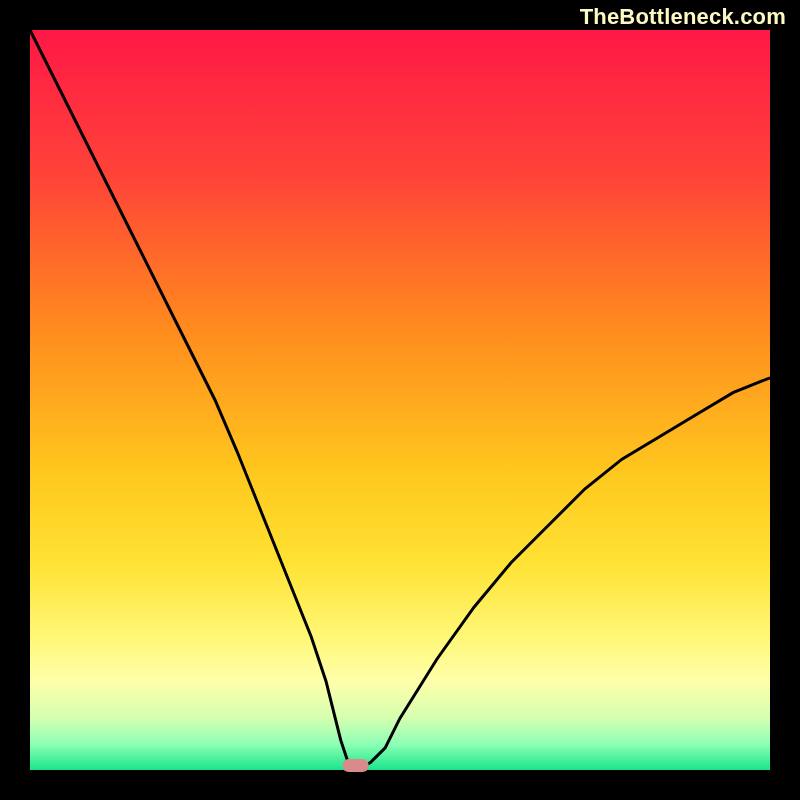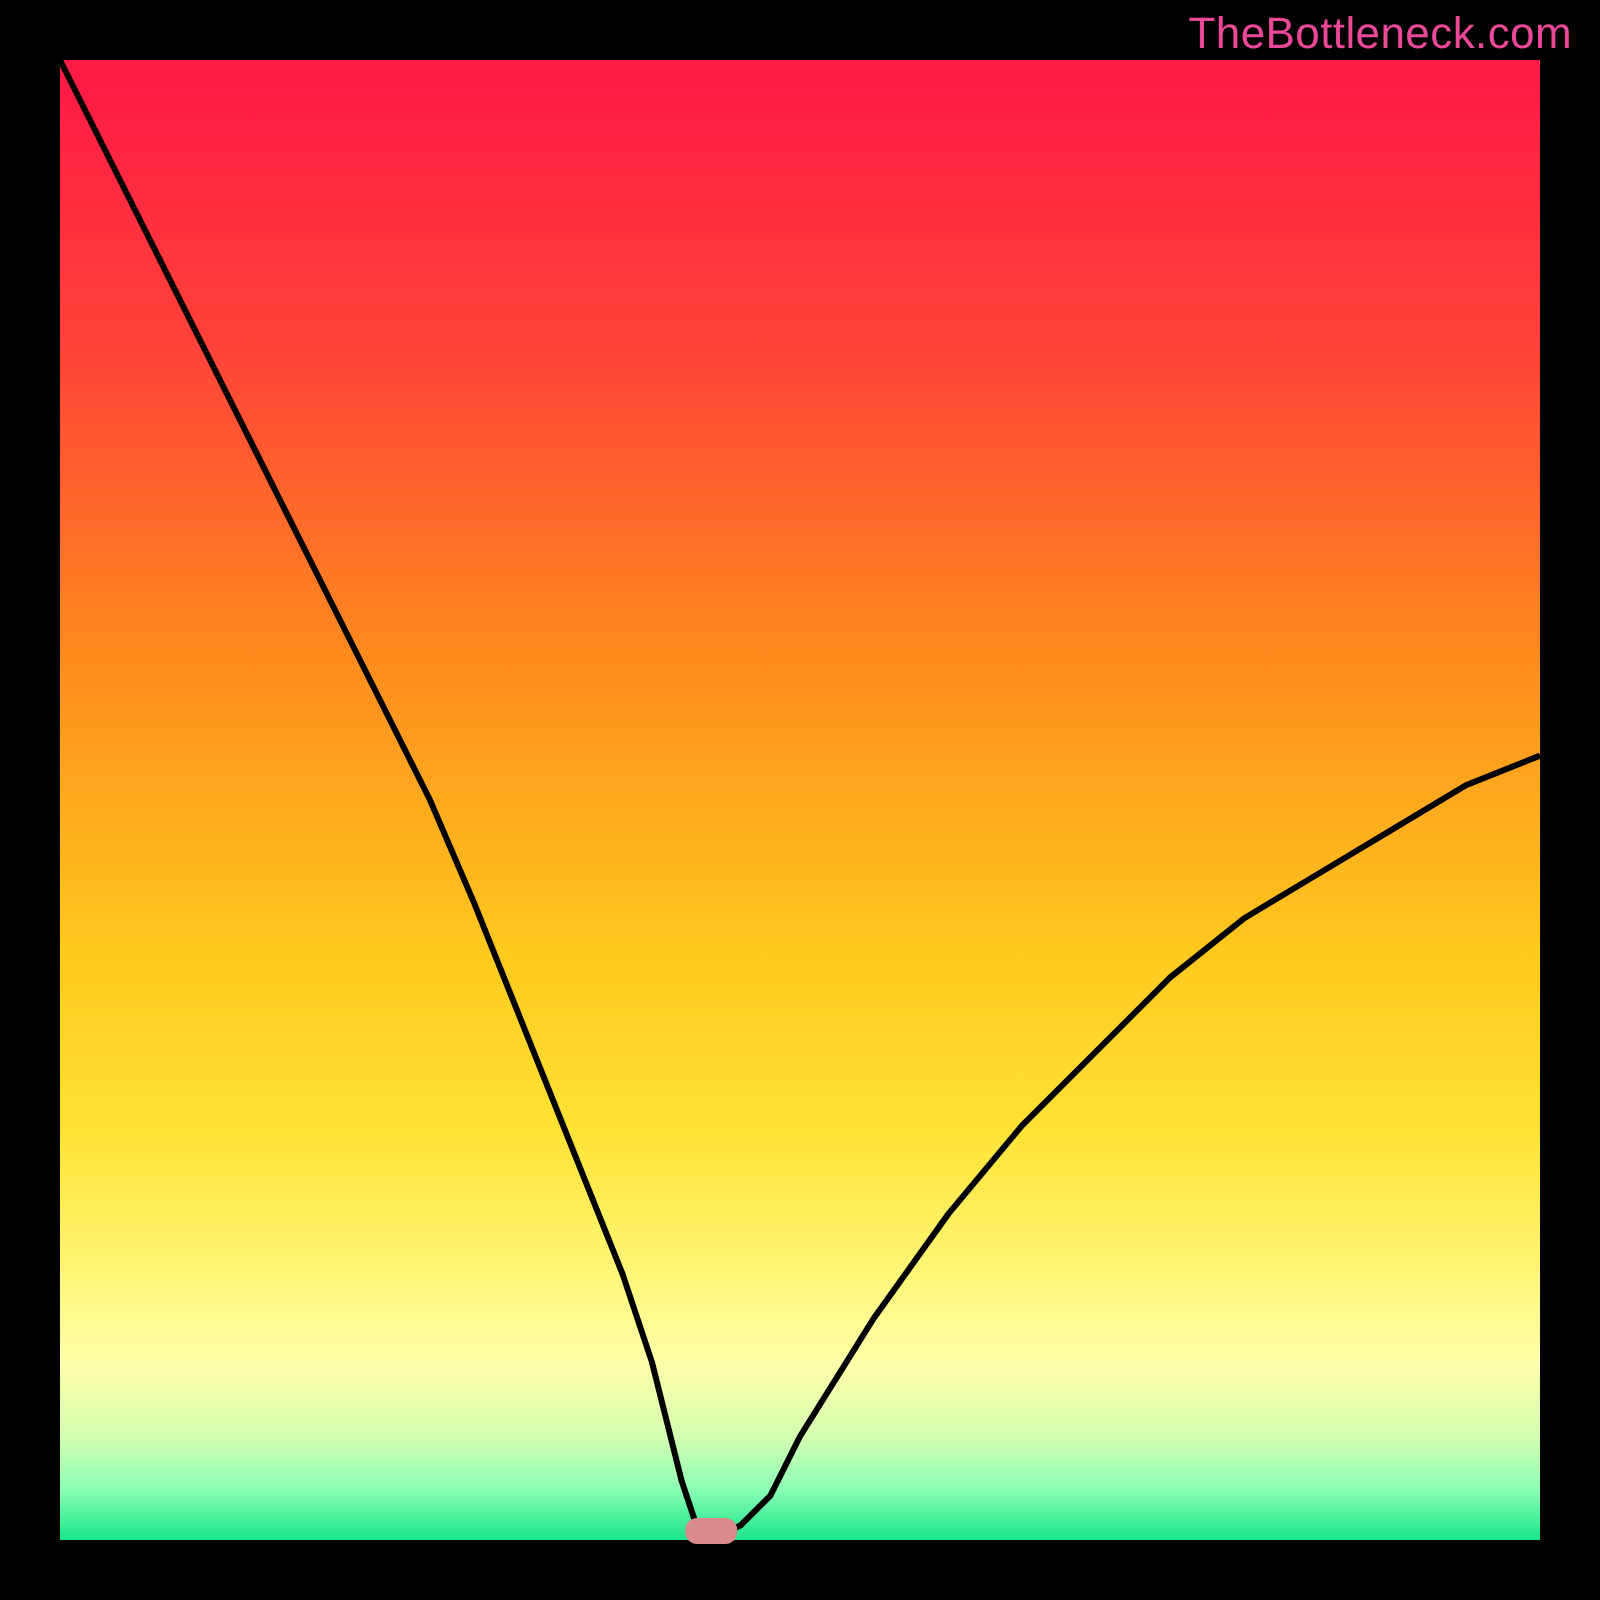--- a/index.html
+++ b/index.html
@@ -14,23 +14,23 @@
   .frame {
     position: relative;
     width: 800px;
     height: 800px;
     background: #000;
   }
   .watermark {
     position: absolute;
     top: 4px;
     right: 14px;
-    color: #ec4899;
+    color: #fef9c3;
     font-size: 22px;
-    font-weight: 400;
+    font-weight: 700;
     letter-spacing: 0.2px;
     z-index: 5;
   }
   svg {
     position: absolute;
     left: 0;
     top: 0;
   }
 </style>
 </head>

